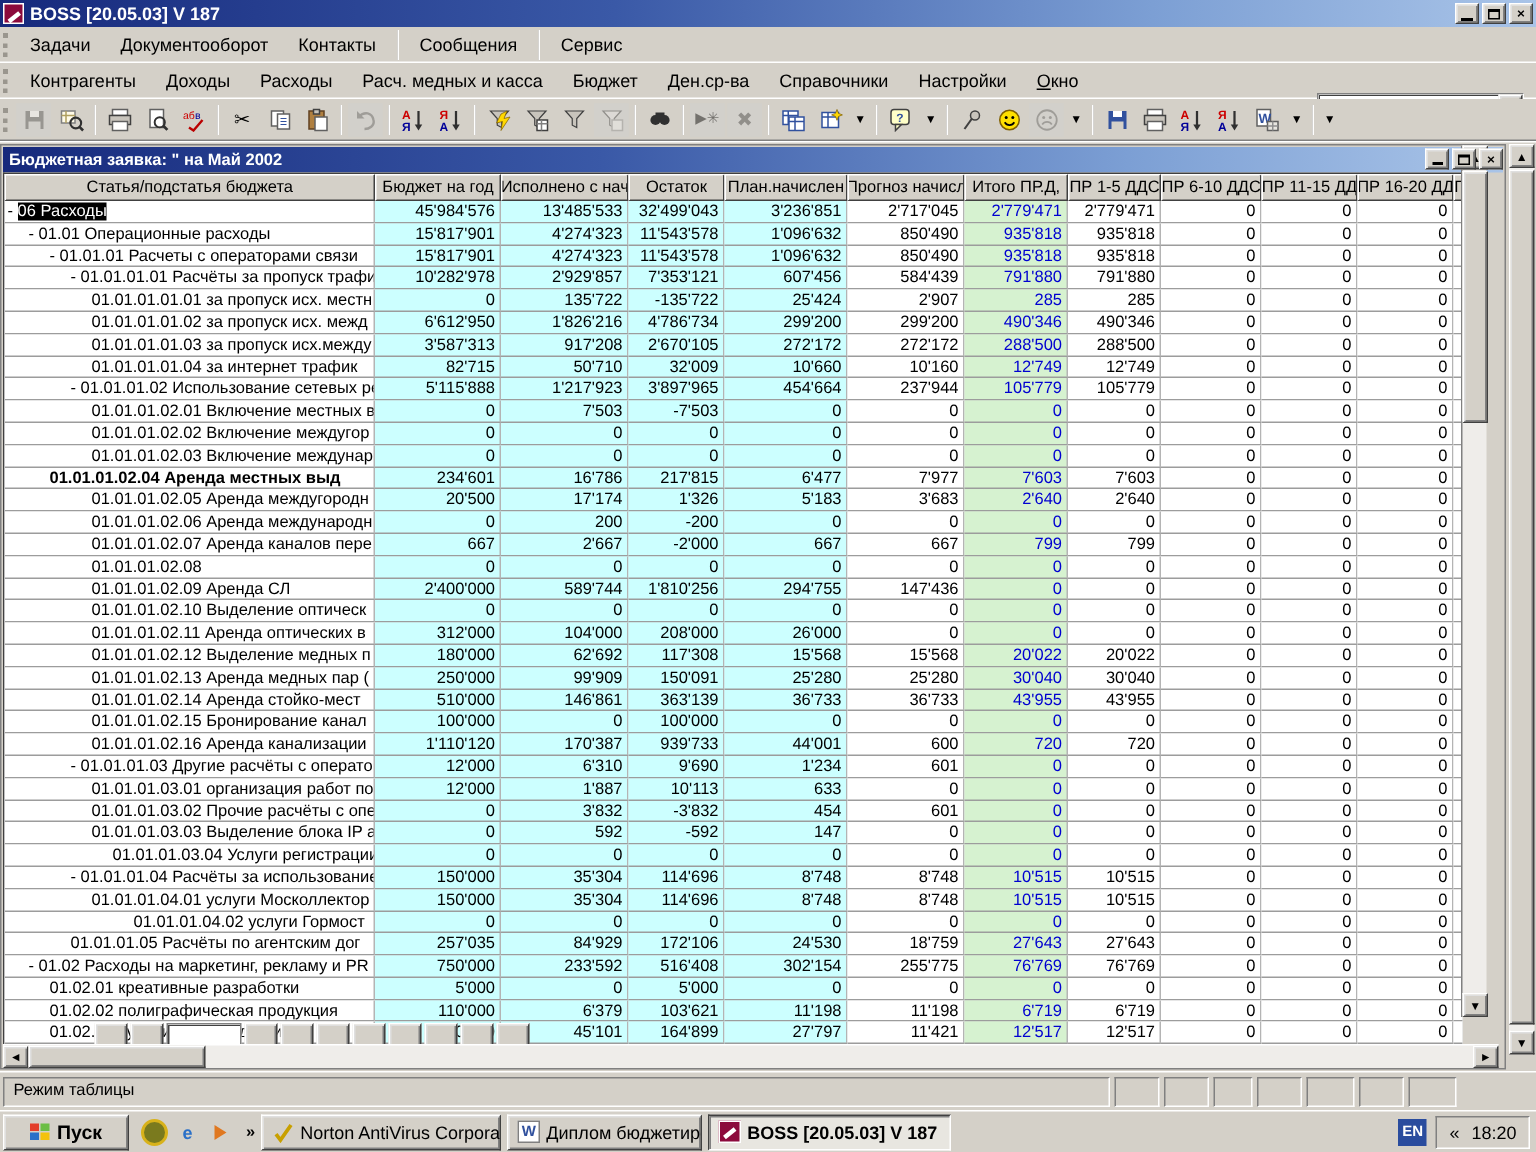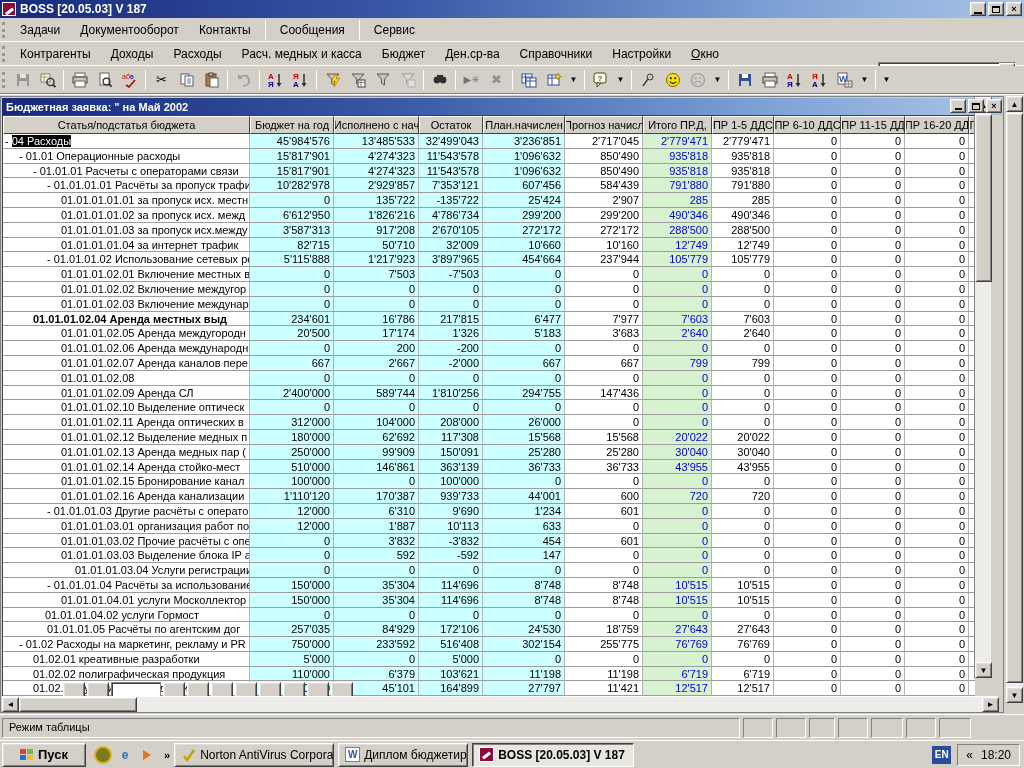--- a/index.html
+++ b/index.html
@@ -386,21 +386,21 @@
           <span class="hcell" style="width: 78px;">Прогноз начисл</span>
           <span class="hcell" style="width: 69px;">Итого ПР.Д,</span>
           <span class="hcell" style="width: 62px;">ПР 1-5 ДДС</span>
           <span class="hcell" style="width: 67px;">ПР 6-10 ДДС</span>
           <span class="hcell" style="width: 64px;">ПР 11-15 ДД</span>
           <span class="hcell" style="width: 64px;">ПР 16-20 ДД</span>
           <span class="hcell" style="width: 7px;">Г</span>
         </div>
       <div id="tbody">
           <div class="trow">
-            <span class="cell name" style="width: 247px; padding-left: 2px;">- <span class="selbox">04 Расходы</span></span>
+            <span class="cell name" style="width: 247px; padding-left: 2px;">- <span class="selbox">06 Расходы</span></span>
             <span class="cell num bg-cyan" style="width: 84px;">45'984'576</span>
             <span class="cell num bg-cyan" style="width: 85px;">13'485'533</span>
             <span class="cell num bg-cyan" style="width: 64px;">32'499'043</span>
             <span class="cell num bg-cyan" style="width: 82px;">3'236'851</span>
             <span class="cell num bg-white" style="width: 78px;">2'717'045</span>
             <span class="cell num bg-green" style="width: 69px;">2'779'471</span>
             <span class="cell num bg-white" style="width: 62px;">2'779'471</span>
             <span class="cell num bg-white" style="width: 67px;">0</span>
             <span class="cell num bg-white" style="width: 64px;">0</span>
             <span class="cell num bg-white" style="width: 64px;">0</span>
@@ -834,21 +834,21 @@
             <span class="cell num bg-cyan" style="width: 82px;">8'748</span>
             <span class="cell num bg-white" style="width: 78px;">8'748</span>
             <span class="cell num bg-green" style="width: 69px;">10'515</span>
             <span class="cell num bg-white" style="width: 62px;">10'515</span>
             <span class="cell num bg-white" style="width: 67px;">0</span>
             <span class="cell num bg-white" style="width: 64px;">0</span>
             <span class="cell num bg-white" style="width: 64px;">0</span>
             <span class="cell bg-white" style="width: 7px;"></span>
           </div>
           <div class="trow">
-            <span class="cell name" style="width: 247px; padding-left: 42px;">01.01.01.04.02 услуги Гормост</span>
+            <span class="cell name" style="width: 247px; padding-left: 86px;">01.01.01.04.02 услуги Гормост</span>
             <span class="cell num bg-cyan" style="width: 84px;">0</span>
             <span class="cell num bg-cyan" style="width: 85px;">0</span>
             <span class="cell num bg-cyan" style="width: 64px;">0</span>
             <span class="cell num bg-cyan" style="width: 82px;">0</span>
             <span class="cell num bg-white" style="width: 78px;">0</span>
             <span class="cell num bg-green" style="width: 69px;">0</span>
             <span class="cell num bg-white" style="width: 62px;">0</span>
             <span class="cell num bg-white" style="width: 67px;">0</span>
             <span class="cell num bg-white" style="width: 64px;">0</span>
             <span class="cell num bg-white" style="width: 64px;">0</span>

